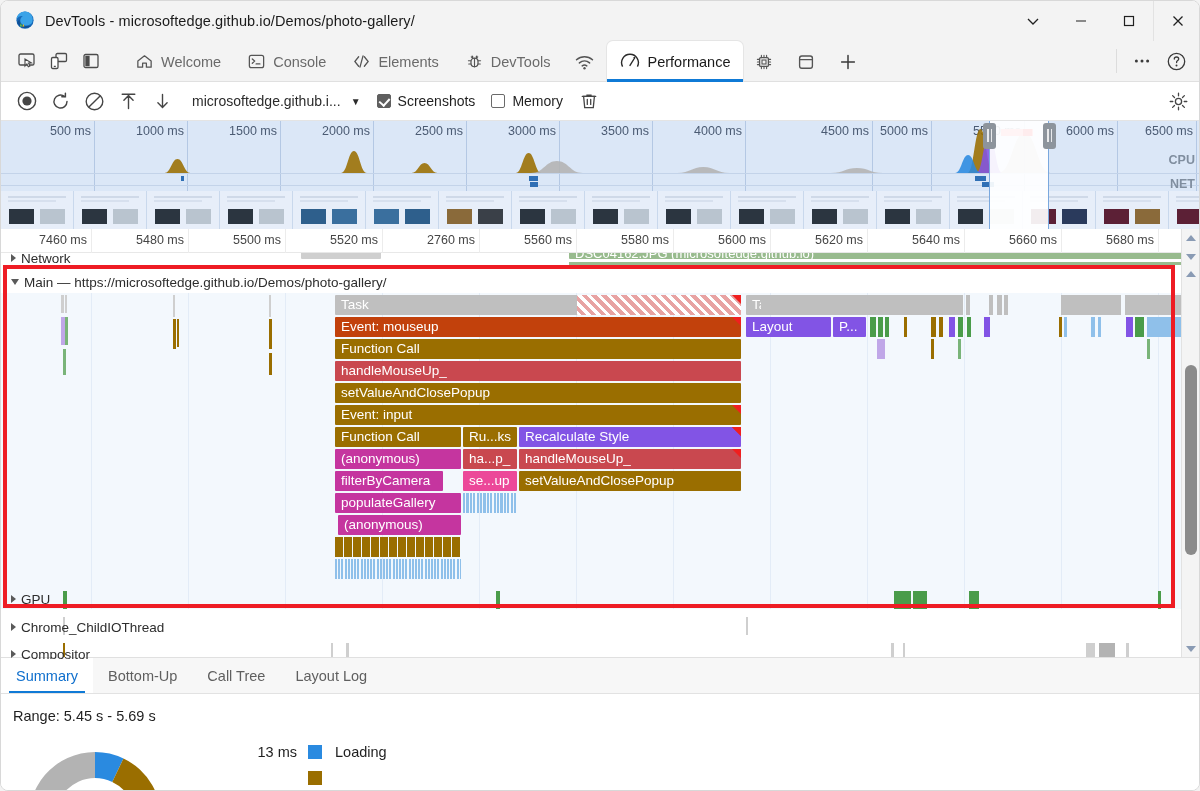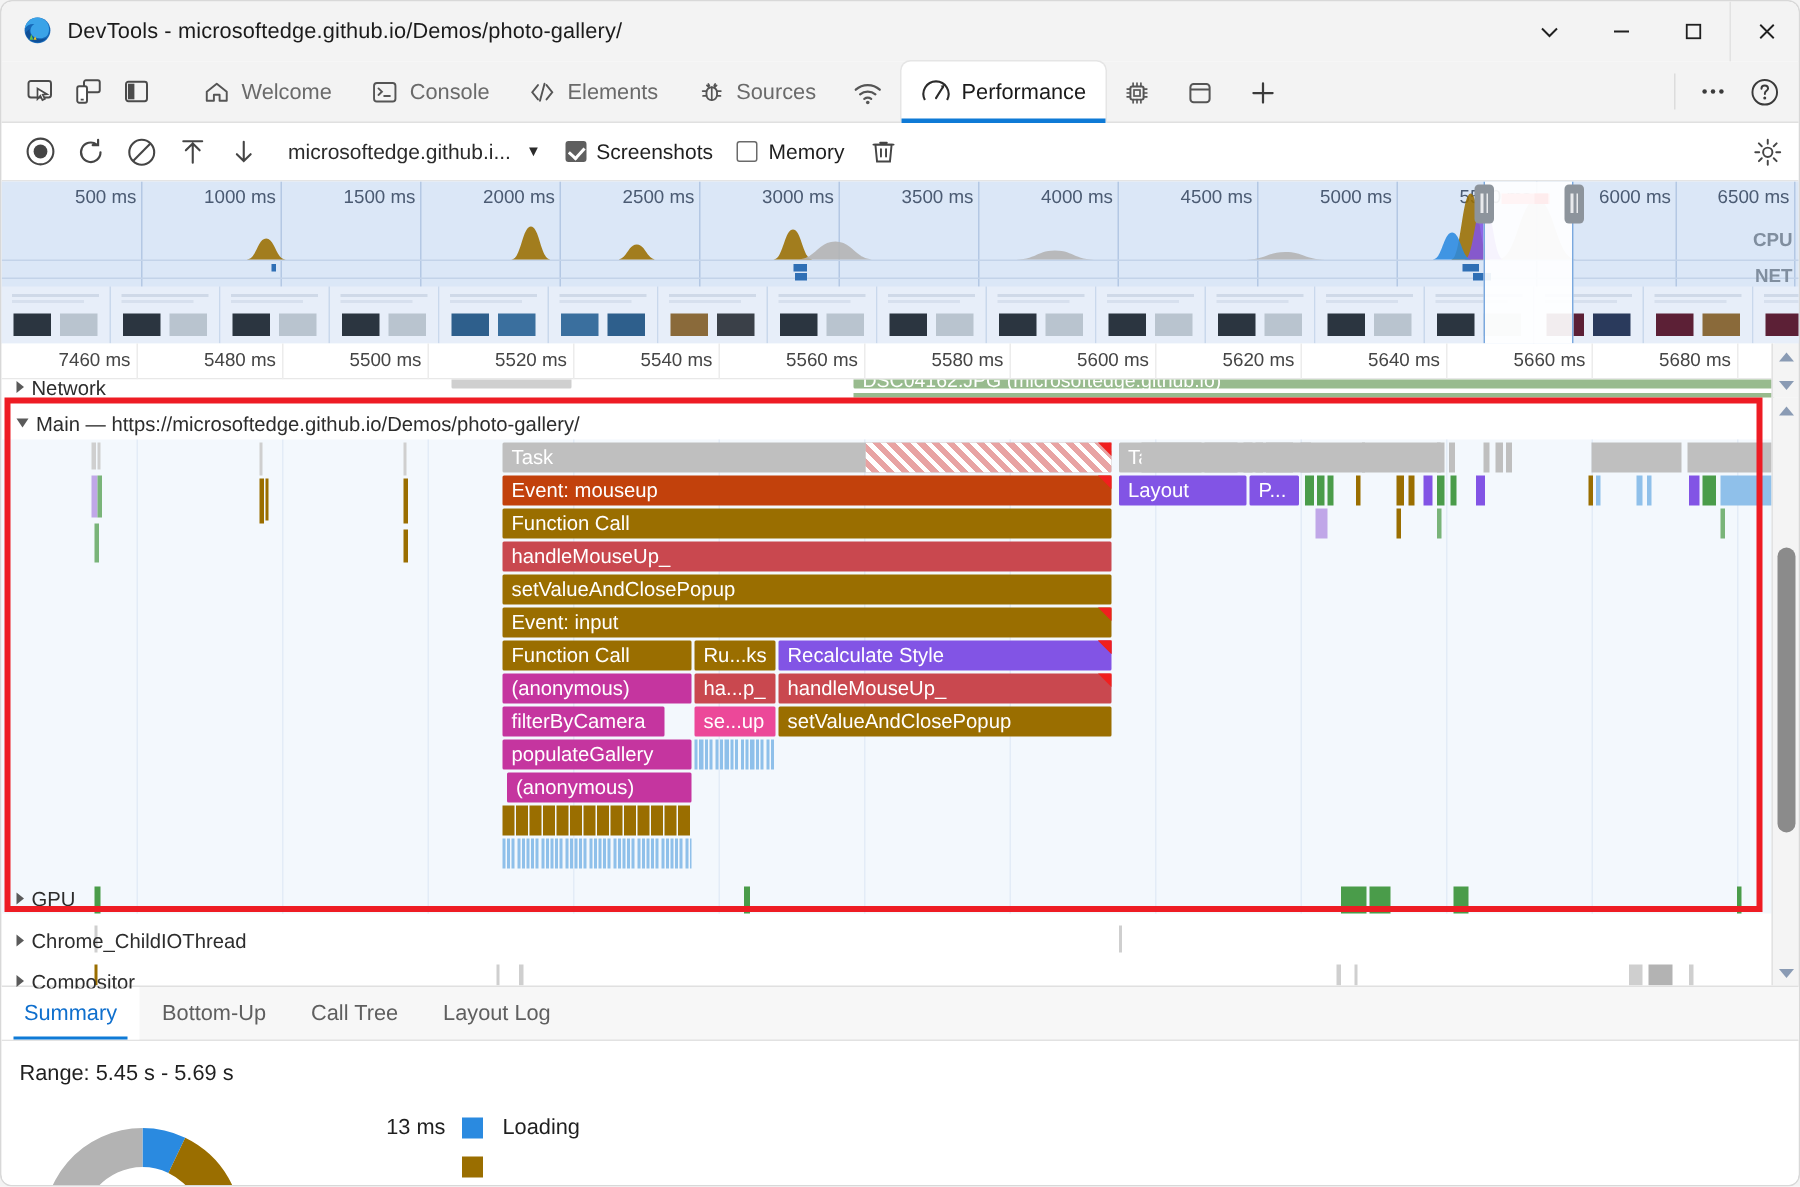--- a/index.html
+++ b/index.html
@@ -372,21 +372,21 @@
         </span>
         <span>Elements</span>
       </div>
       <div class="tab">
         <span class="ticon">
           <svg width="19" height="19" viewBox="0 0 20 20">
             <rect x="6.3" y="6.5" width="7.4" height="9" rx="3.6" stroke="#555" stroke-width="1.3" fill="none"></rect>
             <path d="M6.6 5.2l1.6 1.6M13.4 5.2l-1.6 1.6M6.3 9.2H3.6M13.7 9.2h2.7M6.3 12.6H3.9M13.7 12.6h2.4M7.6 4.2l.7 1.2M12.4 4.2l-.7 1.2M10 6.6v9" stroke="#555" stroke-width="1.2" fill="none" stroke-linecap="round"></path>
           </svg>
         </span>
-        <span>Sources</span>
+        <span>DevTools</span>
       </div>
       <div class="tab icononly">
         <span class="ticon">
           <svg width="22" height="20" viewBox="0 0 22 20">
             <path d="M2.5 7.8a12 12 0 0116 0" stroke="#555" stroke-width="1.5" fill="none" stroke-linecap="round"></path>
             <path d="M5.4 10.9a8 8 0 0110.2 0" stroke="#555" stroke-width="1.5" fill="none" stroke-linecap="round"></path>
             <path d="M8.2 13.9a4 4 0 014.6 0" stroke="#555" stroke-width="1.5" fill="none" stroke-linecap="round"></path>
             <circle cx="10.5" cy="16.3" r="1.2" fill="#555"></circle>
           </svg>
         </span>
@@ -518,21 +518,21 @@
         </div>
         <div class="ov-tick" style="left: 558px;">
           <span>3000 ms</span>
         </div>
         <div class="ov-tick" style="left: 651px;">
           <span>3500 ms</span>
         </div>
         <div class="ov-tick" style="left: 744px;">
           <span>4000 ms</span>
         </div>
-        <div class="ov-tick" style="left: 837px;">
+        <div class="ov-tick" style="left: 871px;">
           <span>4500 ms</span>
         </div>
         <div class="ov-tick" style="left: 930px;">
           <span>5000 ms</span>
         </div>
         <div class="ov-tick" style="left: 1023px;">
           <span>5500 ms</span>
         </div>
         <div class="ov-tick" style="left: 1116px;">
           <span>6000 ms</span>
@@ -688,21 +688,21 @@
       <div class="fr-tick" style="left: 187px;">
         <span>5480 ms</span>
       </div>
       <div class="fr-tick" style="left: 284px;">
         <span>5500 ms</span>
       </div>
       <div class="fr-tick" style="left: 381px;">
         <span>5520 ms</span>
       </div>
       <div class="fr-tick" style="left: 478px;">
-        <span>5540 ms</span>
+        <span>2760 ms</span>
       </div>
       <div class="fr-tick" style="left: 575px;">
         <span>5560 ms</span>
       </div>
       <div class="fr-tick" style="left: 672px;">
         <span>5580 ms</span>
       </div>
       <div class="fr-tick" style="left: 769px;">
         <span>5600 ms</span>
       </div>

